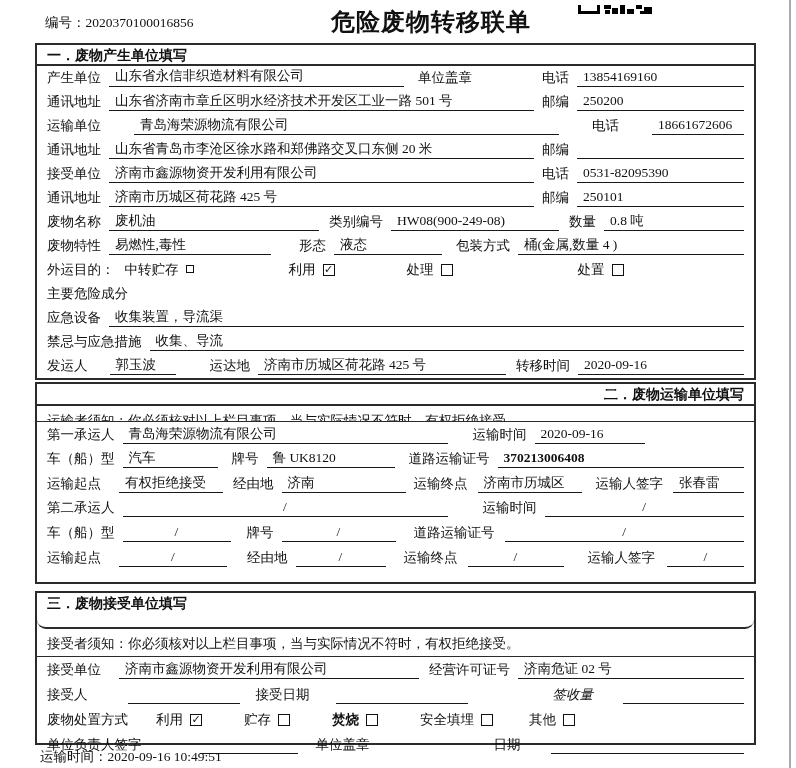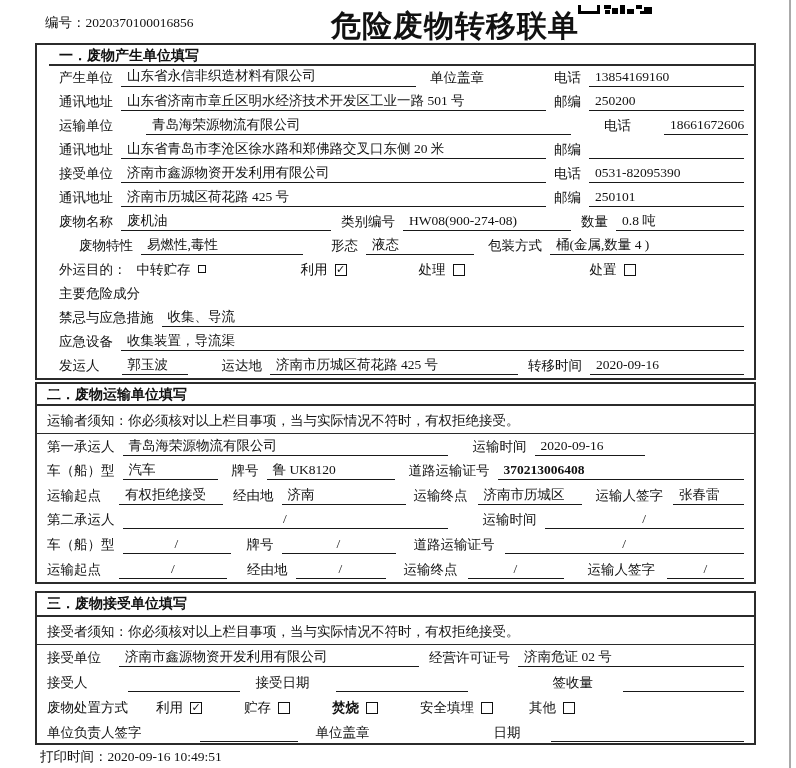--- a/index.html
+++ b/index.html
@@ -4,21 +4,21 @@
 <style>
   * { box-sizing: border-box; margin: 0; padding: 0; }
   html, body { background: #ffffff; }
   body {
     width: 796px; height: 768px; position: relative; overflow: hidden;
     font-family: "Liberation Serif", "DejaVu Serif", serif;
     color: #111111;
   }
   .page { position: absolute; inset: 0; }
   #serial { position: absolute; left: 45px; top: 14px; font-size: 13.5px; white-space: nowrap; }
-  #title  { position: absolute; left: 331px; top: 6px; font-size: 30px; font-weight: bold; letter-spacing: 1px; white-space: nowrap; }
+  #title  { position: absolute; left: 331px; top: 6px; font-size: 24px; font-weight: bold; letter-spacing: 1px; white-space: nowrap; }
   #qr { position: absolute; left: 578px; top: 0; width: 74px; height: 9px; }
   #edge { position: absolute; left: 789px; top: 0; width: 2px; height: 768px; background: #aaaaaa; }
   .section {
     position: absolute; left: 35px; width: 721px;
     border: 2px solid #2b2b2b; background: #ffffff;
   }
   .sec-title {
     font-weight: bold; font-size: 14px; padding: 2px 10px 0;
     border-bottom: 2px solid #2b2b2b; overflow: hidden; white-space: nowrap;
   }
@@ -62,21 +62,21 @@
       <rect x="49" y="4" width="7" height="5" fill="#000"></rect>
       <rect x="58" y="0" width="6" height="4" fill="#000"></rect>
       <rect x="62" y="6" width="4" height="3" fill="#000"></rect>
       <rect x="66" y="2" width="8" height="7" fill="#000"></rect>
     </svg>
   </div>
 
   <div id="edge"></div>
 
   <div id="sections">
-      <div class="section" style="top: 43px; height: 337px; padding-left: 12px;">
+      <div class="section" style="top: 43px; height: 337px;">
         <div class="sec-title" style="height: 21px; line-height: 17px;">一．废物产生单位填写</div>
         <div class="row" style="height: 24px;">
           <span class="lb">产生单位</span>
           <span class="val" style="flex: 0 0 295px; width: 295px; margin-left: 8px; font-family: Liberation Mono, monospace;">山东省永信非织造材料有限公司</span>
           <span class="lb" style="margin-left: 14px;">单位盖章</span>
           <span class="lb" style="margin-left: 70px;">电话</span>
           <span class="val" style="flex: 1 1 30px; margin-left: 8px;">13854169160</span>
         </div>
         <div class="row" style="height: 24px;">
           <span class="lb">通讯地址</span>
@@ -105,25 +105,25 @@
         <div class="row" style="height: 24px;">
           <span class="lb">通讯地址</span>
           <span class="val" style="flex: 0 0 425px; width: 425px; margin-left: 8px;">济南市历城区荷花路 425 号</span>
           <span class="lb" style="margin-left: 8px;">邮编</span>
           <span class="val" style="flex: 1 1 30px; margin-left: 8px;">250101</span>
         </div>
         <div class="row" style="height: 24px;">
           <span class="lb">废物名称</span>
           <span class="val" style="flex: 0 0 210px; width: 210px; margin-left: 8px;">废机油</span>
           <span class="lb" style="margin-left: 10px;">类别编号</span>
-          <span class="val" style="flex: 0 0 168px; width: 168px; margin-left: 8px;">HW08(900-274-08)</span>
+          <span class="val" style="flex: 0 0 168px; width: 168px; margin-left: 8px;">HW08(900-249-08)</span>
           <span class="lb" style="margin-left: 10px;">数量</span>
           <span class="val" style="flex: 1 1 30px; margin-left: 8px;">0.8 吨</span>
         </div>
-        <div class="row" style="height: 24px; margin-left: 20px;">
+        <div class="row" style="height: 24px;">
           <span class="lb">废物特性</span>
           <span class="val" style="flex: 0 0 162px; width: 162px; margin-left: 8px;">易燃性,毒性</span>
           <span class="lb" style="margin-left: 28px;">形态</span>
           <span class="val" style="flex: 0 0 108px; width: 108px; margin-left: 8px;">液态</span>
           <span class="lb" style="margin-left: 14px;">包装方式</span>
           <span class="val" style="flex: 1 1 30px; margin-left: 8px;">桶(金属,数量 4 )</span>
         </div>
         <div class="row" style="height: 24px;">
           <span class="lb">外运目的：</span>
           <span class="chk" style="margin-left: 10px;">
@@ -140,39 +140,39 @@
           </span>
           <span class="chk" style="margin-left: 125px;">
             <span>处置</span>
             <span class="box"></span>
           </span>
         </div>
         <div class="row" style="height: 24px;">
           <span class="lb">主要危险成分</span>
         </div>
         <div class="row" style="height: 24px;">
+          <span class="lb">应急设备</span>
+          <span class="val" style="flex: 1 1 30px; margin-left: 8px;">收集装置，导流渠</span>
+        </div>
+        <div class="row" style="height: 24px;">
           <span class="lb">禁忌与应急措施</span>
           <span class="val" style="flex: 1 1 30px; margin-left: 8px;">收集、导流</span>
-        </div>
-        <div class="row" style="height: 24px;">
-          <span class="lb">应急设备</span>
-          <span class="val" style="flex: 1 1 30px; margin-left: 8px;">收集装置，导流渠</span>
         </div>
         <div class="row" style="height: 24px;">
           <span class="lb">发运人</span>
           <span class="val" style="flex: 0 0 66px; width: 66px; margin-left: 22px;">郭玉波</span>
           <span class="lb" style="margin-left: 34px;">运达地</span>
           <span class="val" style="flex: 0 0 248px; width: 248px; margin-left: 8px;">济南市历城区荷花路 425 号</span>
           <span class="lb" style="margin-left: 10px;">转移时间</span>
           <span class="val" style="flex: 1 1 30px; margin-left: 8px;">2020-09-16</span>
         </div>
       </div>
       <div class="section" style="top: 382px; height: 202px;">
-        <div class="sec-title" style="height: 22px; line-height: 18px;">二．废物运输单位填写</div>
-        <div class="notice" style="height: 28px;">运输者须知：你必须核对以上栏目事项，当与实际情况不符时，有权拒绝接受。</div>
+        <div class="sec-title" style="height: 22px; line-height: 18px; text-align: right;">二．废物运输单位填写</div>
+        <div class="notice" style="height: 16px;">运输者须知：你必须核对以上栏目事项，当与实际情况不符时，有权拒绝接受。</div>
         <div class="row" style="height: 24.6px;">
           <span class="lb">第一承运人</span>
           <span class="val" style="flex: 0 0 325px; width: 325px; margin-left: 8px;">青岛海荣源物流有限公司</span>
           <span class="lb" style="margin-left: 25px;">运输时间</span>
           <span class="val" style="flex: 0 0 110px; width: 110px; margin-left: 8px;">2020-09-16</span>
         </div>
         <div class="row" style="height: 24.6px;">
           <span class="lb">车（船）型</span>
           <span class="val" style="flex: 0 0 95px; width: 95px; margin-left: 8px;">汽车</span>
           <span class="lb" style="margin-left: 14px;">牌号</span>
@@ -209,34 +209,34 @@
           <span class="val ctr" style="flex: 0 0 108px; width: 108px; margin-left: 18px;">/</span>
           <span class="lb" style="margin-left: 20px;">经由地</span>
           <span class="val ctr" style="flex: 0 0 90px; width: 90px; margin-left: 8px;">/</span>
           <span class="lb" style="margin-left: 18px;">运输终点</span>
           <span class="val ctr" style="flex: 0 0 96px; width: 96px; margin-left: 10px;">/</span>
           <span class="lb" style="margin-left: 24px;">运输人签字</span>
           <span class="val ctr" style="flex: 1 1 30px; margin-left: 12px;">/</span>
         </div>
       </div>
       <div class="section" style="top: 591px; height: 154px;">
-        <div class="sec-title" style="height: 24px; line-height: 18px;">三．废物接受单位填写</div>
+        <div class="sec-title" style="height: 36px; line-height: 18px; border-radius: 9px;">三．废物接受单位填写</div>
         <div class="notice" style="height: 28px;">接受者须知：你必须核对以上栏目事项，当与实际情况不符时，有权拒绝接受。</div>
         <div class="row" style="height: 25px;">
           <span class="lb">接受单位</span>
           <span class="val" style="flex: 0 0 300px; width: 300px; margin-left: 18px;">济南市鑫源物资开发利用有限公司</span>
           <span class="lb" style="margin-left: 10px;">经营许可证号</span>
           <span class="val" style="flex: 1 1 30px; margin-left: 8px;">济南危证 02 号</span>
         </div>
         <div class="row" style="height: 25px;">
           <span class="lb">接受人</span>
           <span class="val" style="flex: 0 0 112px; width: 112px; margin-left: 40px;"></span>
           <span class="lb" style="margin-left: 16px;">接受日期</span>
           <span class="val" style="flex: 0 0 132px; width: 132px; margin-left: 26px;"></span>
-          <span class="lb" style="margin-left: 85px;">签收量</span>
+          <span class="lb" style="margin-left: 85px; font-style: italic;">签收量</span>
           <span class="val" style="flex: 1 1 30px; margin-left: 30px;"></span>
         </div>
         <div class="row" style="height: 25px;">
           <span class="lb">废物处置方式</span>
           <span class="chk" style="margin-left: 28px;">
             <span>利用</span>
             <span class="box">✓</span>
           </span>
           <span class="chk" style="margin-left: 42px;">
             <span>贮存</span>
@@ -258,14 +258,14 @@
         <div class="row" style="height: 25px;">
           <span class="lb">单位负责人签字</span>
           <span class="val" style="flex: 0 0 98px; width: 98px; margin-left: 58px;"></span>
           <span class="lb" style="margin-left: 18px;">单位盖章</span>
           <span class="lb" style="margin-left: 124px;">日期</span>
           <span class="val" style="flex: 1 1 30px; margin-left: 30px;"></span>
         </div>
       </div>
     </div>
 
-  <div id="footer"><span>打印时间：</span><span>2020-09-16 10:49:51</span></div>
+  <div id="footer"><span>运输时间：</span><span>2020-09-16 10:49:51</span></div>
 </div>
 
 </body></html>

